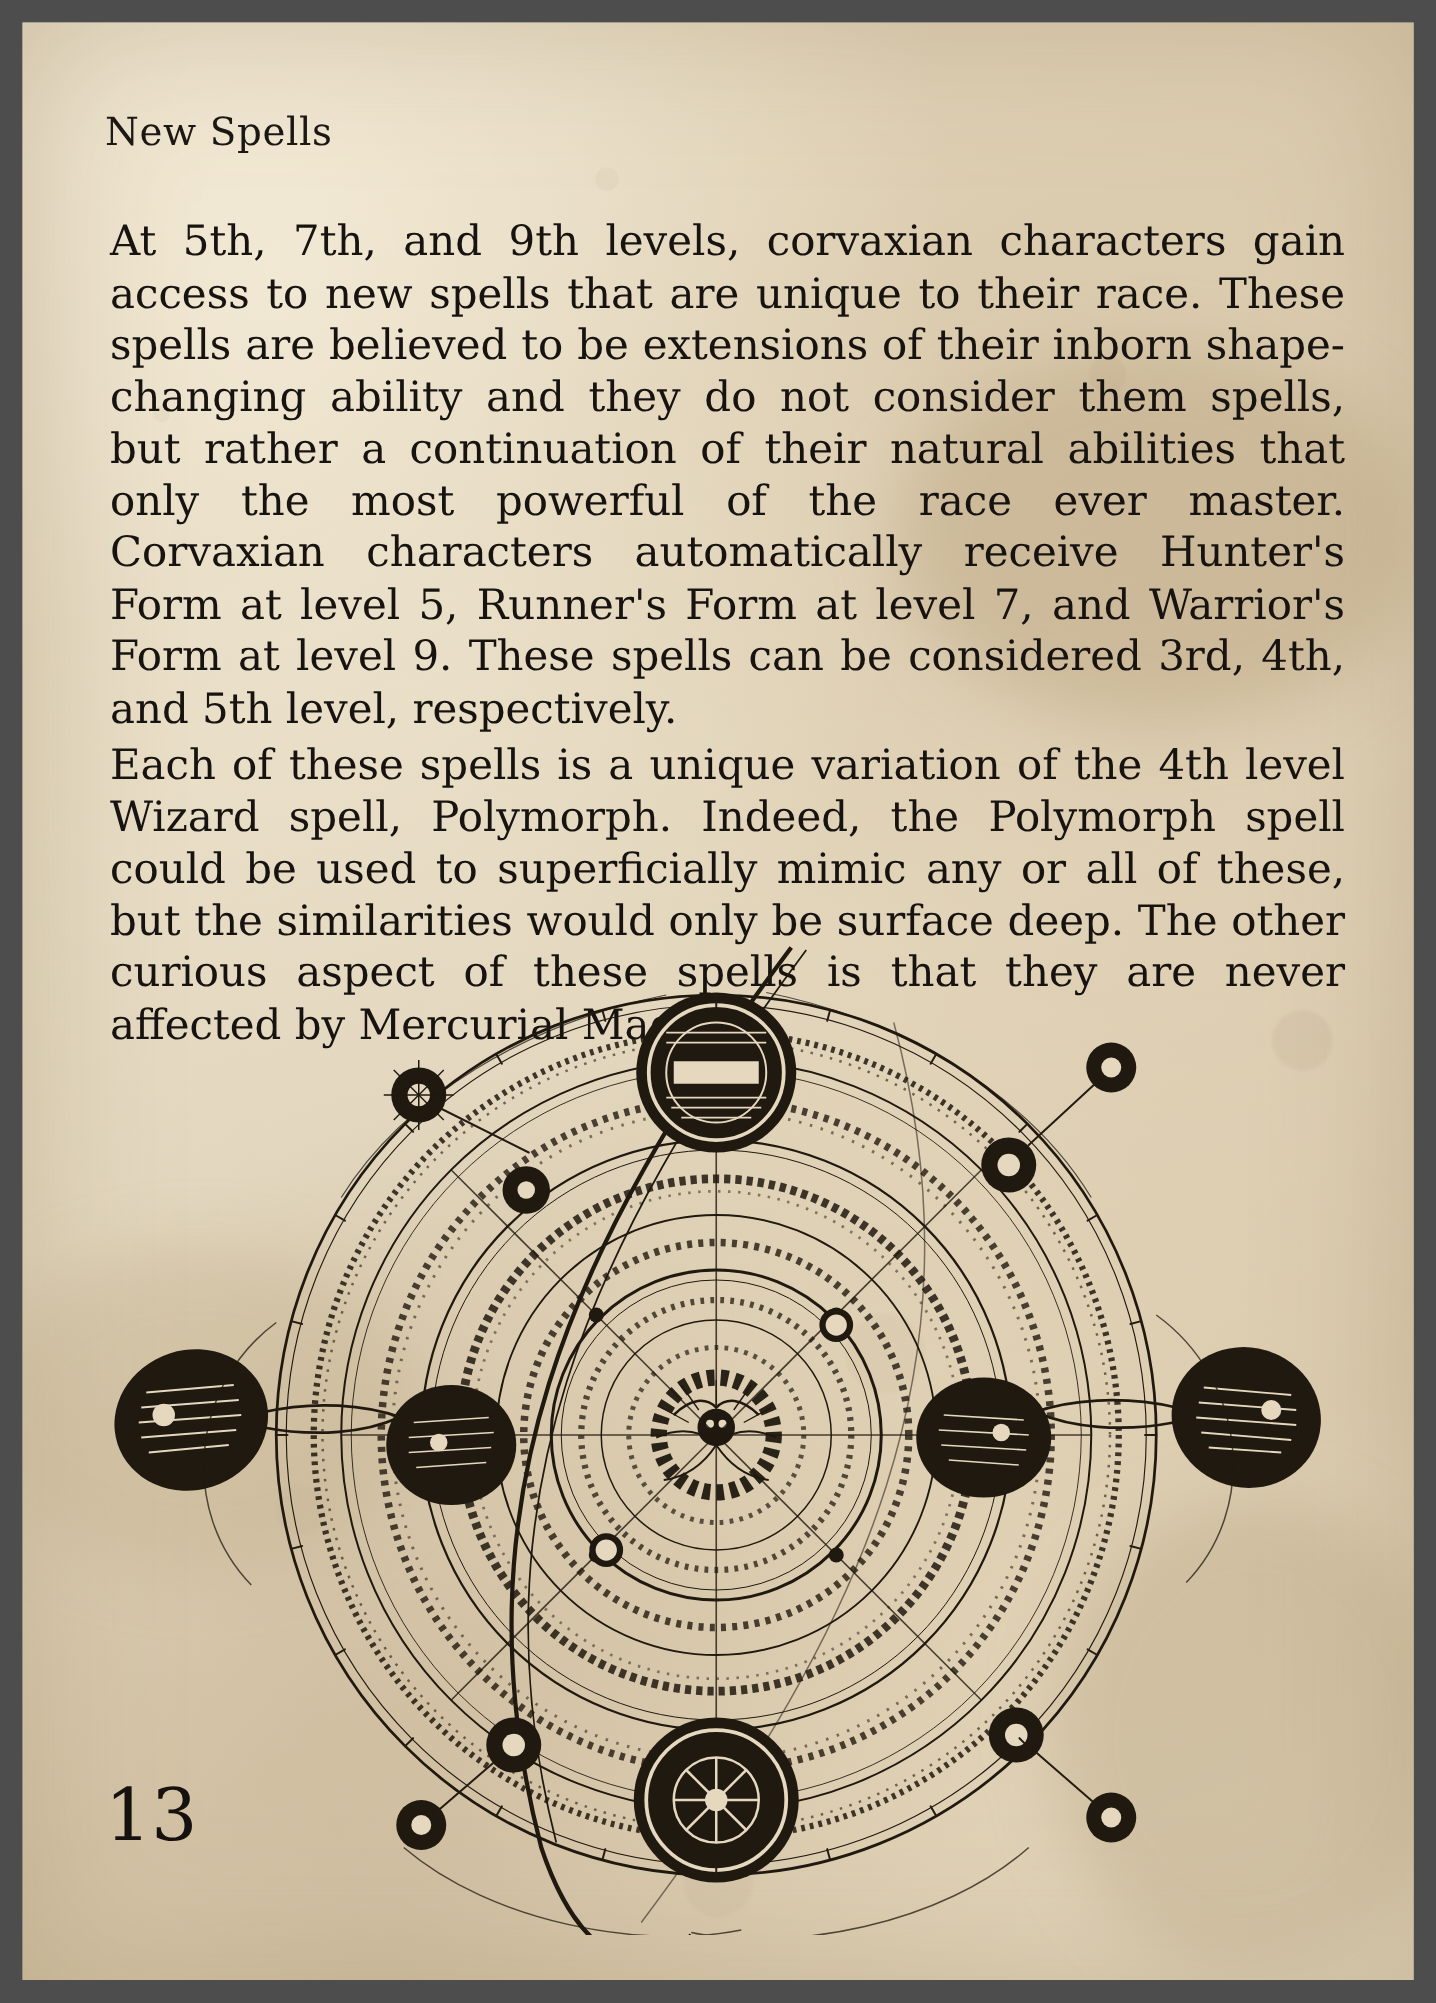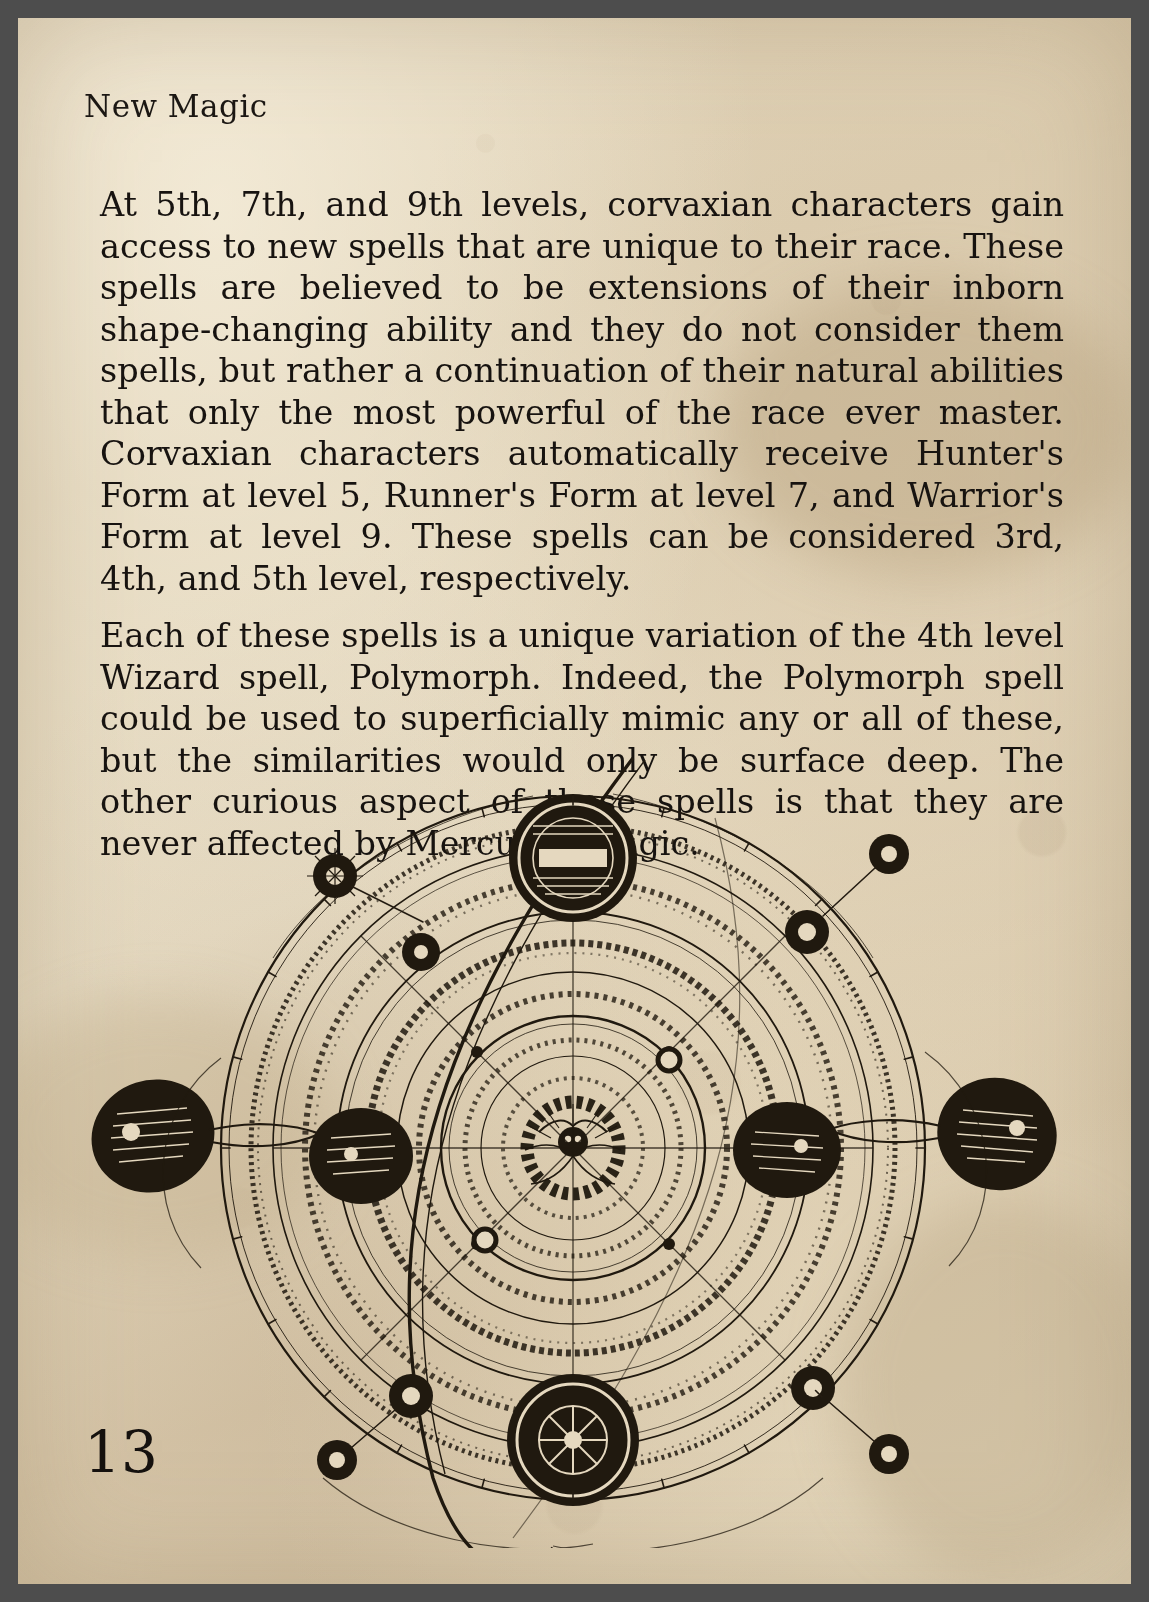--- a/index.html
+++ b/index.html
@@ -75,21 +75,21 @@
     position: absolute;
     left: 66px;
     top: 150px;
     width: 996px;
     color: #171310;
     font-size: 33.5px;
     line-height: 41.5px;
     text-align: justify;
     font-family: "DejaVu Serif", serif;
   }
-  .body-text p { margin: 16px; }
+  .body-text p { margin: 4px; }
   .body-text p + p { margin-top: 0px; }
 
   .page-number {
     position: absolute;
     left: 66px;
     top: 1400px;
     font-size: 58px;
     color: #15110e;
     font-family: "DejaVu Serif", serif;
   }
@@ -112,21 +112,21 @@
 <body>
 
 <div id="page">
   <div id="grain"></div>
   <div id="stain-a"></div>
   <div id="stain-b"></div>
   <div id="stain-c"></div>
 
   <div id="content">
 
-    <div class="heading">New Magic</div>
+    <div class="heading">New Spells</div>
 
     <div class="body-text">
       <p>At 5th, 7th, and 9th levels, corvaxian characters gain access to new spells that are unique to their race. These spells are believed to be extensions of their inborn shape-changing ability and they do not consider them spells, but rather a continuation of their natural abilities that only the most powerful of the race ever master. Corvaxian characters automatically receive Hunter's Form at level 5, Runner's Form at level 7, and Warrior's Form at level 9. These spells can be considered 3rd, 4th, and 5th level, respectively.</p>
       <p>Each of these spells is a unique variation of the 4th level Wizard spell, Polymorph. Indeed, the Polymorph spell could be used to superficially mimic any or all of these, but the similarities would only be surface deep. The other curious aspect of these spells is that they are never affected by Mercurial Magic.</p>
     </div>
 
     <div id="sigil">
       <svg viewBox="0 0 1030 800" xmlns="http://www.w3.org/2000/svg" aria-hidden="true">
         <defs>
           <g id="tick">

